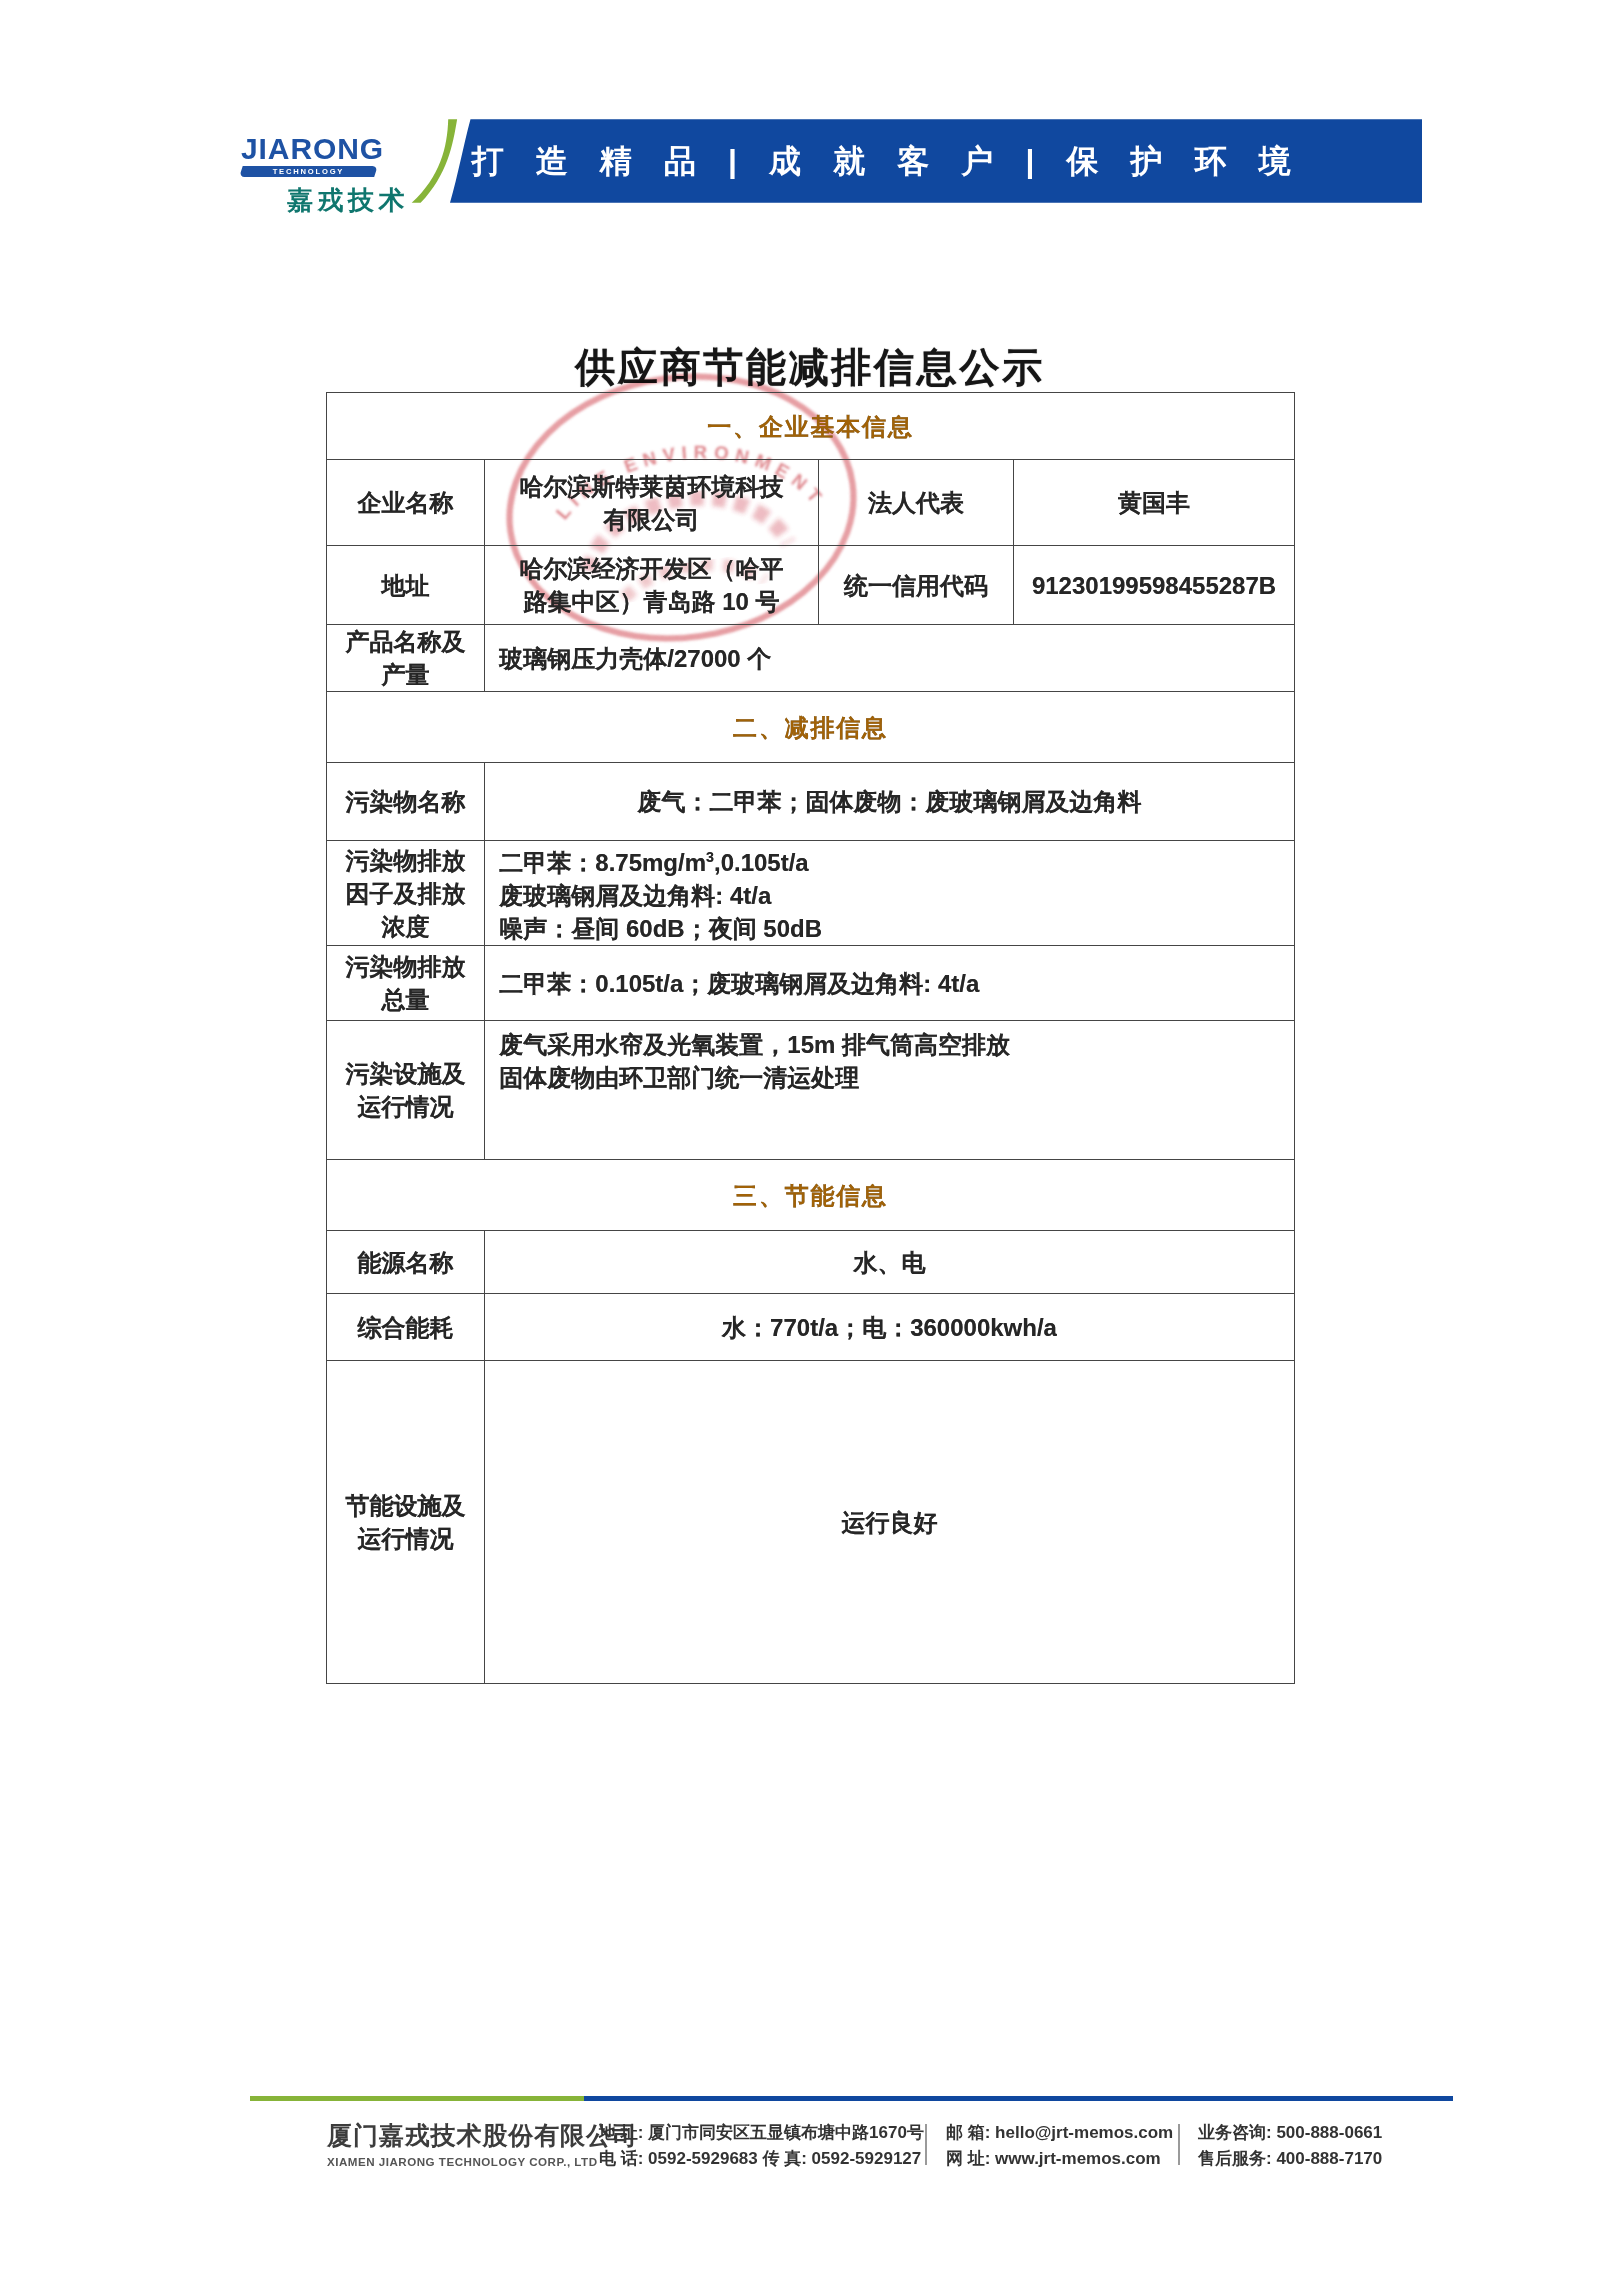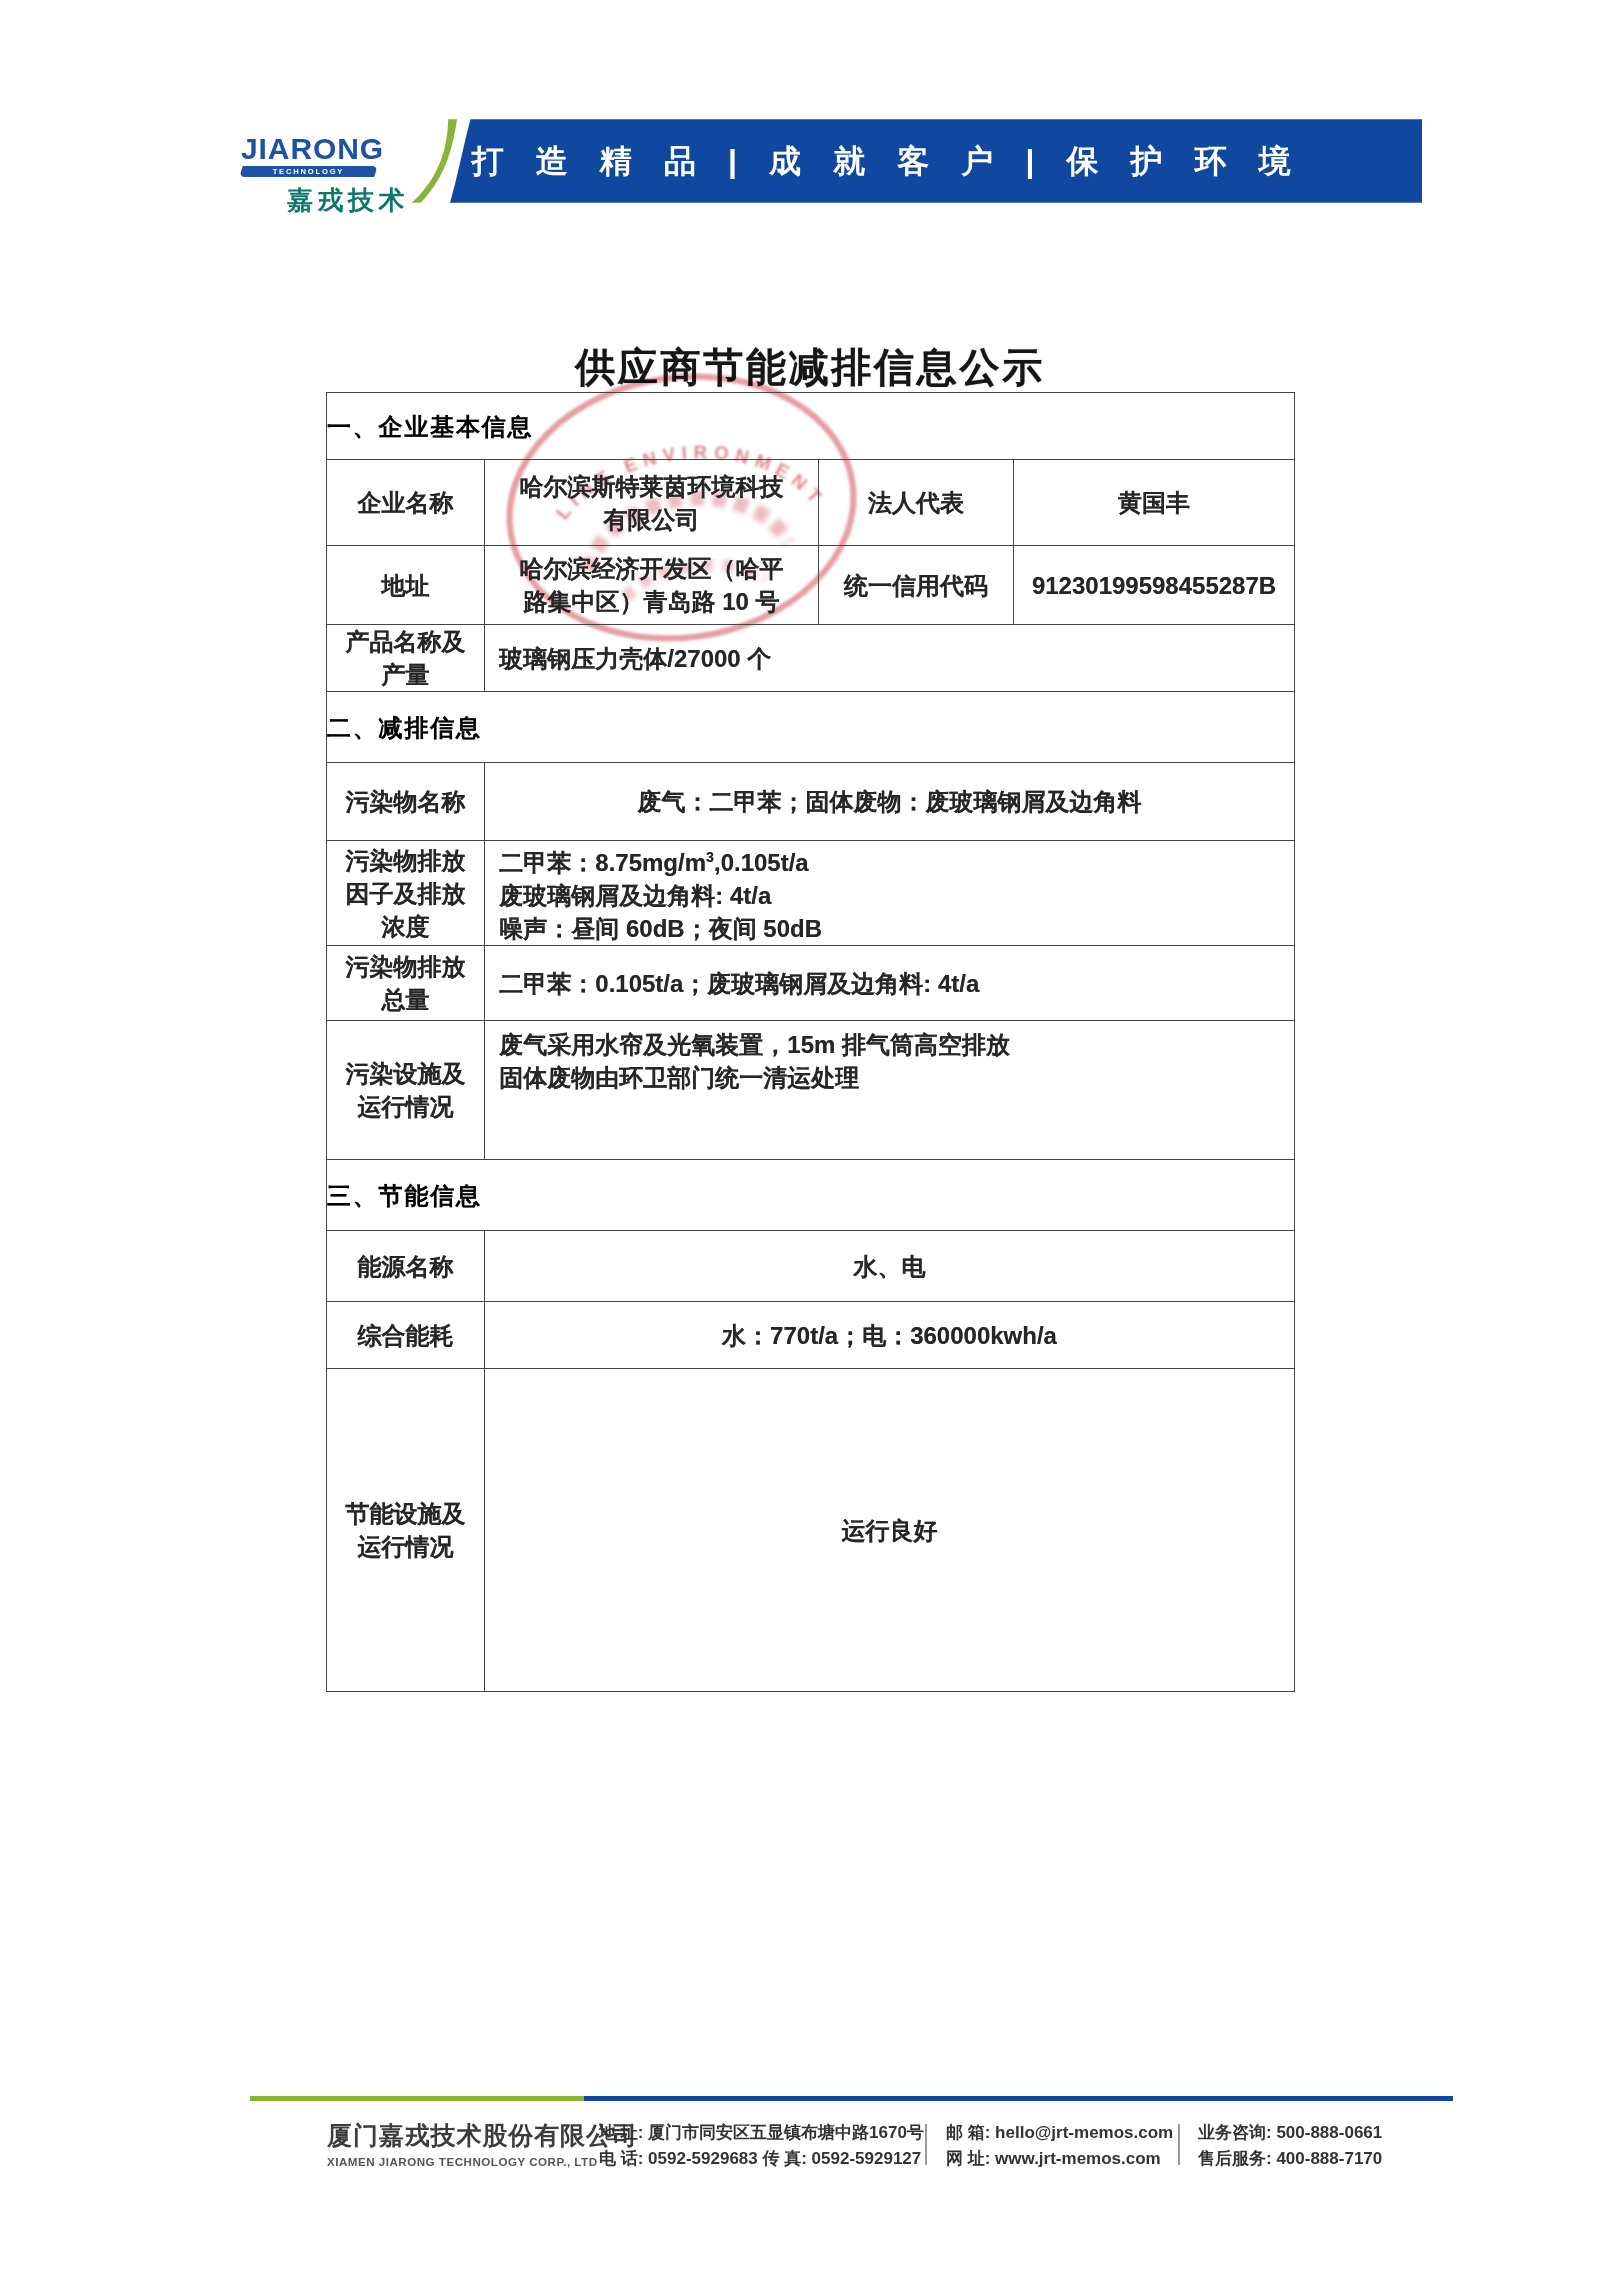--- a/index.html
+++ b/index.html
@@ -25,28 +25,28 @@
             font-size:40px;font-weight:800;color:#161616;letter-spacing:2.7px;
             text-shadow:0 0 0.9px rgba(20,20,20,.55);}
 
   
   .stamp{position:absolute;left:499px;top:372px;mix-blend-mode:multiply;opacity:.92;pointer-events:none;}
 
   
   .info-table{position:absolute;left:326px;top:392px;border-collapse:collapse;table-layout:fixed;
             width:968px;color:#262626;text-shadow:0 0 0.5px rgba(45,45,45,.65);}
   .info-table td{border:1.8px solid #454545;padding:0;vertical-align:middle;font-size:24px;line-height:33px;}
-  .sec{ font-weight:800;font-size:26px;letter-spacing:1.8px;color:#000000;}
+  .sec{ text-align:center;font-weight:800;font-size:26px;letter-spacing:1.8px;color:#a16207;}
   .lab{ text-align:center;font-weight:600;white-space:pre-line;line-height:31px;}
   .val-c{text-align:center;font-weight:600;white-space:pre-line;}
   .val-l{text-align:left;font-weight:600;padding-left:14.3px !important;padding-right:7.1px;}
   .val-top{vertical-align:top !important;padding-top:7.1px !important;}
   .r1{height:67px;}  .r2{height:86px;}  .r3{height:79px;}  .r4{height:52px;}
   .r5{height:66px;}  .r6{height:71px;}  .r7{height:78px;}  .r8{height:102px;}
-  .r9{height:75px;}  .r10{height:139px;} .r11{height:71px;} .r12{height:71px;}
+  .r9{height:75px;}  .r10{height:139px;} .r11{height:71px;} .r12{height:63px;}
   .r13{height:67px;} .r14{height:323px;}
   .sup3{font-size:14.3px;vertical-align:super;}
 
   
   .foot-line-green{position:absolute;left:250px;top:2096px;width:334px;height:5.3px;background:#87b439;}
   .foot-line-blue{position:absolute;left:584px;top:2096px;width:869px;height:5.3px;background:#10489f;}
   .foot-co-cn{position:absolute;left:327px;top:2119px;font-size:25px;font-weight:700;color:#3c3c3c;letter-spacing:0.9px;}
   .foot-co-en{position:absolute;left:327px;top:2155px;font-size:11.6px;font-weight:600;color:#555;letter-spacing:0.5px;}
   .foot-col{position:absolute;top:2120px;font-size:17px;font-weight:600;color:#333;line-height:26px;white-space:nowrap;}
   .fc1{left:599px;} .fc2{left:946px;} .fc3{left:1198px;}

